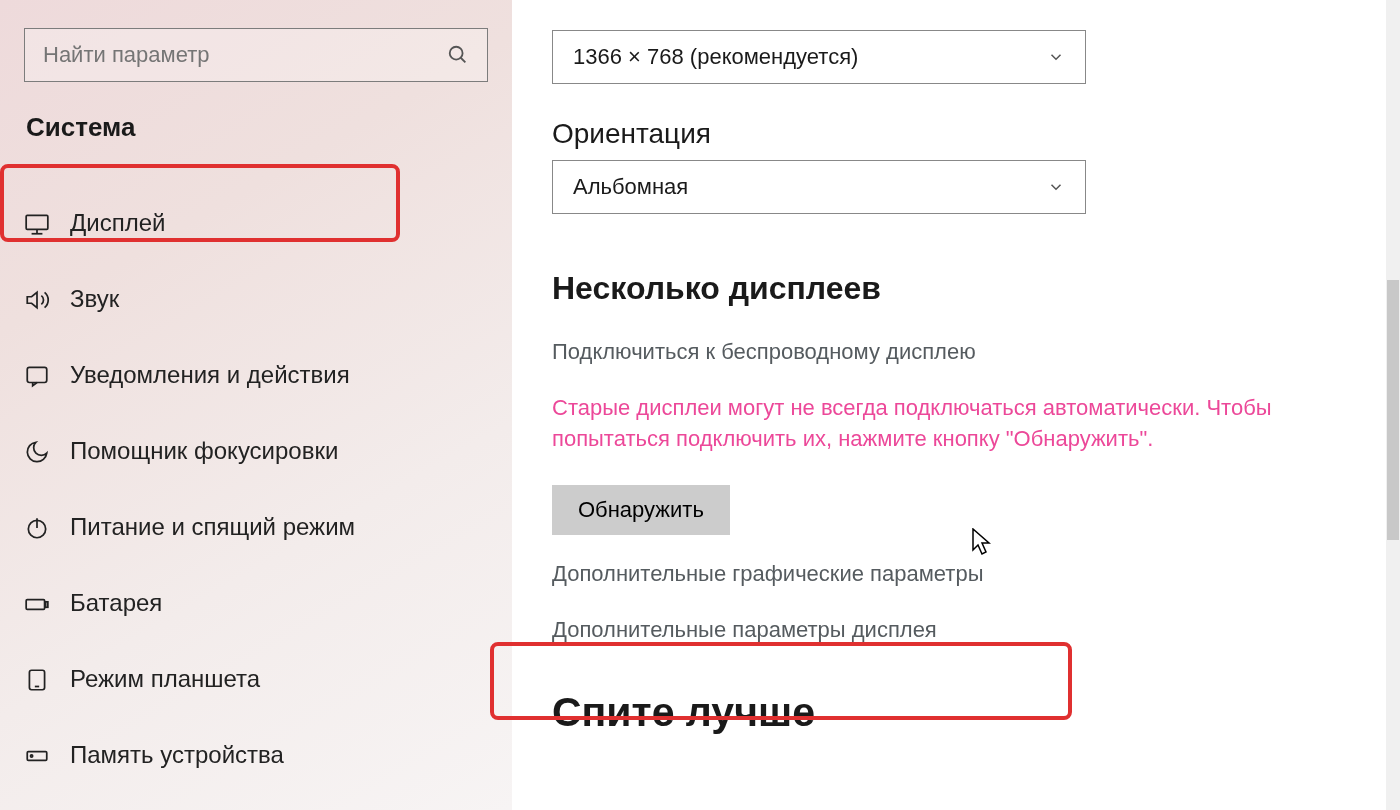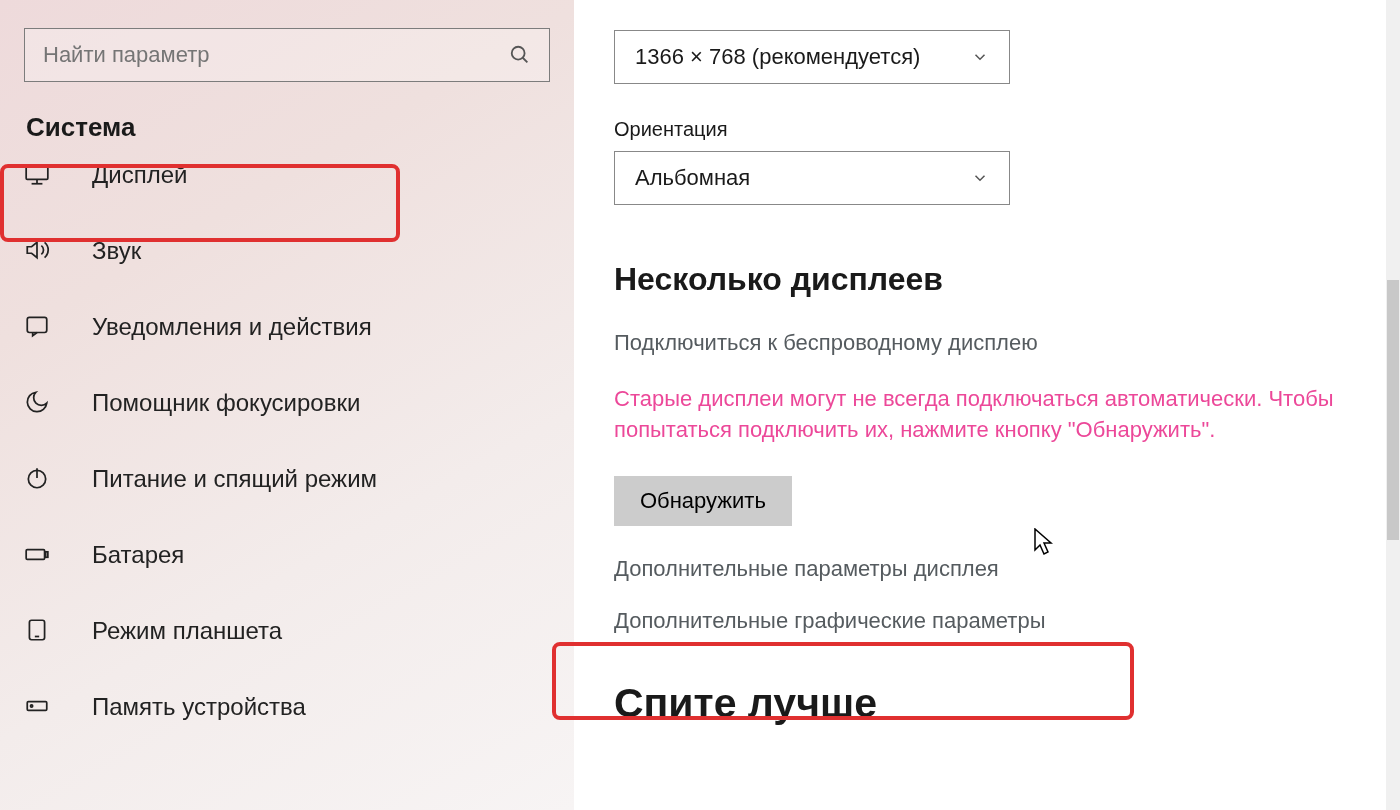--- a/index.html
+++ b/index.html
@@ -1,21 +1,21 @@
 <!DOCTYPE html>
 <html><head>
 <meta charset="utf-8">
 <style>
   * { box-sizing: border-box; margin: 0; padding: 0; }
   html, body { width: 1400px; height: 810px; font-family: "Segoe UI", Arial, sans-serif; overflow: hidden; }
   body { display: flex; background: #ffffff; position: relative; }
 
   
   .sidebar {
-    width: 574px;
+    width: 512px;
     height: 810px;
     background: linear-gradient(150deg, #eedadb 0%, #efe0de 30%, #f3eceb 65%, #f7f4f4 100%);
     padding-top: 28px;
     position: relative;
   }
   .search {
     margin: 0 24px 30px 24px;
     height: 54px;
     border: 1px solid #7c7c7c;
     background: rgba(255,255,255,.25);
@@ -35,56 +35,56 @@
 
   .cat-title {
     font-size: 26px;
     font-weight: 600;
     color: #1a1a1a;
     padding: 0 0 18px 26px;
   }
 
   .navitem {
     display: flex;
-    align-items: flex-start;
+    align-items: flex-end;
     height: 76px;
     padding-left: 24px;
-    gap: 42px;
+    gap: 20px;
     cursor: pointer;
   }
   .navitem .icn { width: 26px; height: 26px; color: #222; flex-shrink: 0; }
   .navitem .lbl { font-size: 24px; color: #222; }
 
   .hl { 
     position: absolute;
     border: 4px solid #e03030;
     border-radius: 8px;
     pointer-events: none;
   }
 
   
   .main {
     flex: 1;
     padding: 0 0 0 40px;
     position: relative;
     color: #1a1a1a;
   }
   .selectbox {
-    width: 396px;
+    width: 534px;
     height: 54px;
     border: 1px solid #888;
     display: flex;
     align-items: center;
     justify-content: space-between;
     padding: 4px 20px;
     font-size: 22px;
     background: #fff;
   }
   .selectbox .chev { width: 18px; height: 18px; color: #555; }
-  .label { font-size: 20px; color: #1a1a1a; margin: 34px 0 10px 0; }
+  .label { font-size: 28px; color: #1a1a1a; margin: 34px 0 10px 0; }
 
   .h2 { font-size: 32px; font-weight: 600; margin-top: 56px; }
   .link { font-size: 22px; color: #555b5f; margin-top: 32px; cursor: pointer; }
   .para { font-size: 22px; color: #ec4899; line-height: 1.4; max-width: 800px; margin-top: 28px; }
   .btn {
     margin-top: 30px;
     padding: 12px 26px;
     font-size: 22px;
     background: #cccccc;
     border: none;
@@ -216,23 +216,23 @@
   </div>
 
   <div class="h2">Несколько дисплеев</div>
 
   <div class="link">Подключиться к беспроводному дисплею</div>
 
   <div class="para">Старые дисплеи могут не всегда подключаться автоматически. Чтобы попытаться подключить их, нажмите кнопку "Обнаружить".</div>
 
   <button class="btn">Обнаружить</button>
 
+  <div class="link2" style="margin-top:26px;">Дополнительные графические параметры</div>
+
   <div class="link2">Дополнительные параметры дисплея</div>
-
-  <div class="link2" style="margin-top:26px;">Дополнительные графические параметры</div>
 
   <div class="h2b">Спите лучше</div>
 
   
   <div class="hl" style="left:-22px; top:642px; width:582px; height:78px;"></div>
 
   
   <div class="vscroll">
     <div class="thumb"></div>
   </div>

